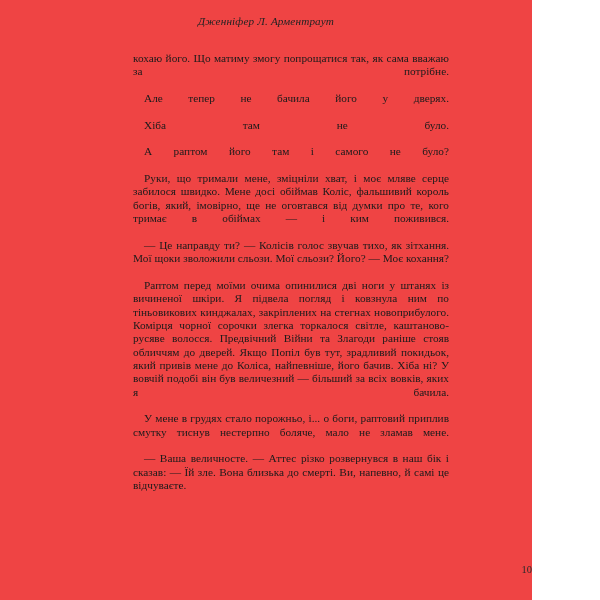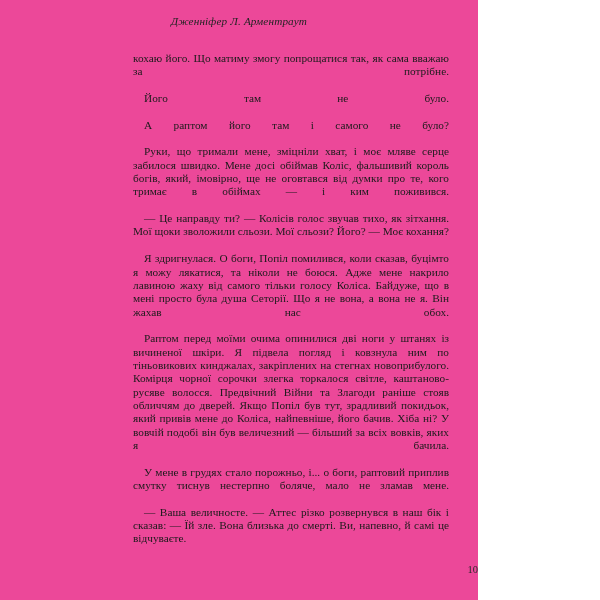--- a/index.html
+++ b/index.html
@@ -12,23 +12,23 @@
     width: 600px;
     height: 600px;
     overflow: hidden;
     font-family: "Liberation Serif", "DejaVu Serif", serif;
     color: #1b1b1b;
     -webkit-font-smoothing: antialiased;
   }
 
   .page {
     position: relative;
-    width: 478px;
+    width: 532px;
     height: 600px;
-    background: #ec4899;
+    background: #ef4444;
     box-sizing: border-box;
   }
 
   
   .running-head {
     position: absolute;
     top: 16px;
     left: 0;
     right: 0;
     text-align: center;
@@ -83,25 +83,25 @@
 </style>
 </head>
 <body>
 
 <div class="page">
 
   <div class="running-head">Дженніфер Л. Арментраут</div>
 
   <div class="text-block" id="text-block">
       <p class="para no-indent">кохаю його. Що матиму змогу попрощатися так, як сама вважаю за потрібне.</p>
-      <p class="para">Його там не було.</p>
+      <p class="para">Але тепер не бачила його у дверях.</p>
+      <p class="para">Хіба там не було.</p>
       <p class="para">А раптом його там і самого не було?</p>
       <p class="para">Руки, що тримали мене, зміцніли хват, і моє мляве серце забилося швидко. Мене досі обіймав Коліс, фальшивий король богів, який, імовірно, ще не оговтався від думки про те, кого тримає в обіймах — і ким поживився.</p>
       <p class="para">— Це направду ти? — Колісів голос звучав тихо, як зітхання. Мої щоки зволожили сльози. Мої сльози? Його? — Моє кохання?</p>
-      <p class="para">Я здригнулася. О боги, Попіл помилився, коли сказав, буцімто я можу лякатися, та ніколи не боюся. Адже мене накрило лавиною жаху від самого тільки голосу Коліса. Байдуже, що в мені просто була душа Сеторії. Що я не вона, а вона не я. Він жахав нас обох.</p>
       <p class="para">Раптом перед моїми очима опинилися дві ноги у штанях із вичиненої шкіри. Я підвела погляд і ковзнула ним по тіньовикових кинджалах, закріплених на стегнах новоприбулого. Комірця чорної сорочки злегка торкалося світле, каштаново-русяве волосся. Предвічний Війни та Злагоди раніше стояв обличчям до дверей. Якщо Попіл був тут, зрадливий покидьок, який привів мене до Коліса, найпевніше, його бачив. Хіба ні? У вовчій подобі він був величезний — більший за всіх вовків, яких я бачила.</p>
       <p class="para">У мене в грудях стало порожньо, і... о боги, раптовий приплив смутку тиснув нестерпно боляче, мало не зламав мене.</p>
       <p class="para">— Ваша величносте. — Аттес різко розвернувся в наш бік і сказав: — Їй зле. Вона близька до смерті. Ви, напевно, й самі це відчуваєте.</p>
     </div>
 
   <div class="folio">10</div>
 
 </div>
 
 </body></html>

